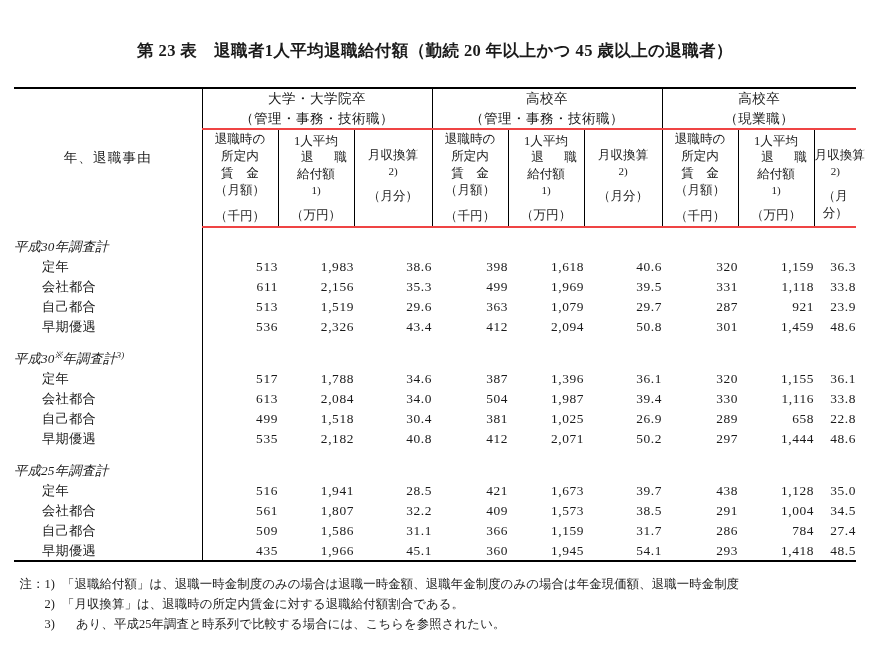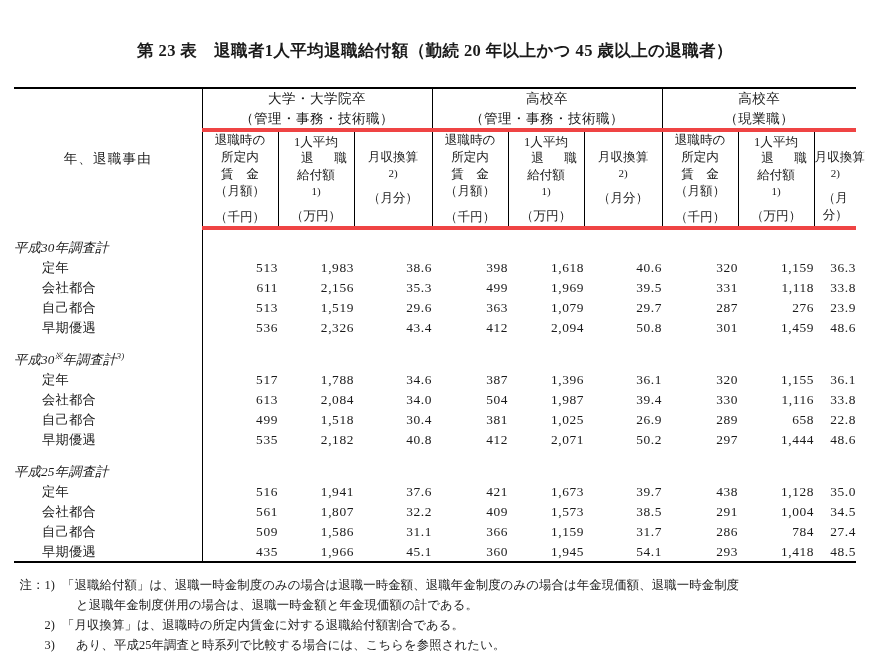--- a/index.html
+++ b/index.html
@@ -37,21 +37,21 @@
   }
   table.stat td, table.stat th {
     padding: 0;
     font-weight: normal;
     vertical-align: middle;
   }
 
   
   .rule-top td { border-top: 2.1px solid #000; }
   .rule-bottom td { border-bottom: 2.1px solid #000; }
-  .hdr-line { border-bottom: 4px solid #ef4444; }
+  .hdr-line { border-bottom: 2px solid #ef4444; }
 
   
   .vl-stub  { border-right: 1.6px solid #000; }
   .vl-thin  { border-right: 1px solid #000; }
   .vl-group { border-right: 1.6px solid #000; }
 
   
   .grp {
     text-align: center;
     line-height: 1.45;
@@ -273,21 +273,21 @@
       </tr>
       <tr class="data">
         <td class="stub indent vl-stub">自己都合</td>
         <td class="num">513</td>
         <td class="num">1,519</td>
         <td class="num">29.6</td>
         <td class="num">363</td>
         <td class="num">1,079</td>
         <td class="num">29.7</td>
         <td class="num">287</td>
-        <td class="num">276</td>
+        <td class="num">921</td>
         <td class="num">23.9</td>
       </tr>
       <tr class="data">
         <td class="stub indent vl-stub">早期優遇</td>
         <td class="num">536</td>
         <td class="num">2,326</td>
         <td class="num">43.4</td>
         <td class="num">412</td>
         <td class="num">2,094</td>
         <td class="num">50.8</td>
@@ -360,21 +360,21 @@
       </tr>
 
       <tr class="grouphead">
         <td class="stub vl-stub"><span>平成25年調査計</span></td>
         <td colspan="9"></td>
       </tr>
       <tr class="data">
         <td class="stub indent vl-stub">定年</td>
         <td class="num">516</td>
         <td class="num">1,941</td>
-        <td class="num">37.6</td>
+        <td class="num">28.5</td>
         <td class="num">421</td>
         <td class="num">1,673</td>
         <td class="num">39.7</td>
         <td class="num">438</td>
         <td class="num">1,128</td>
         <td class="num">35.0</td>
       </tr>
       <tr class="data">
         <td class="stub indent vl-stub">会社都合</td>
         <td class="num">561</td>
@@ -413,21 +413,20 @@
       </tr>
     </tbody>
       </table>
   </div>
 
   <div class="notes">
     <div class="note-row">
       <div class="note-lbl w1">注：1)</div>
       <div class="note-body">
         <span>「退職給付額」は、退職一時金制度のみの場合は退職一時金額、退職年金制度のみの場合は年金現価額、退職一時金制度</span>
-        <span class="cont">と退職年金制度併用の場合は、退職一時金額と年金現価額の計である。</span>
       </div>
     </div>
     <div class="note-row">
       <div class="note-lbl w2">2)</div>
       <div class="note-body">
         <span>「月収換算」は、退職時の所定内賃金に対する退職給付額割合である。</span>
       </div>
     </div>
     <div class="note-row">
       <div class="note-lbl w2">3)</div>

